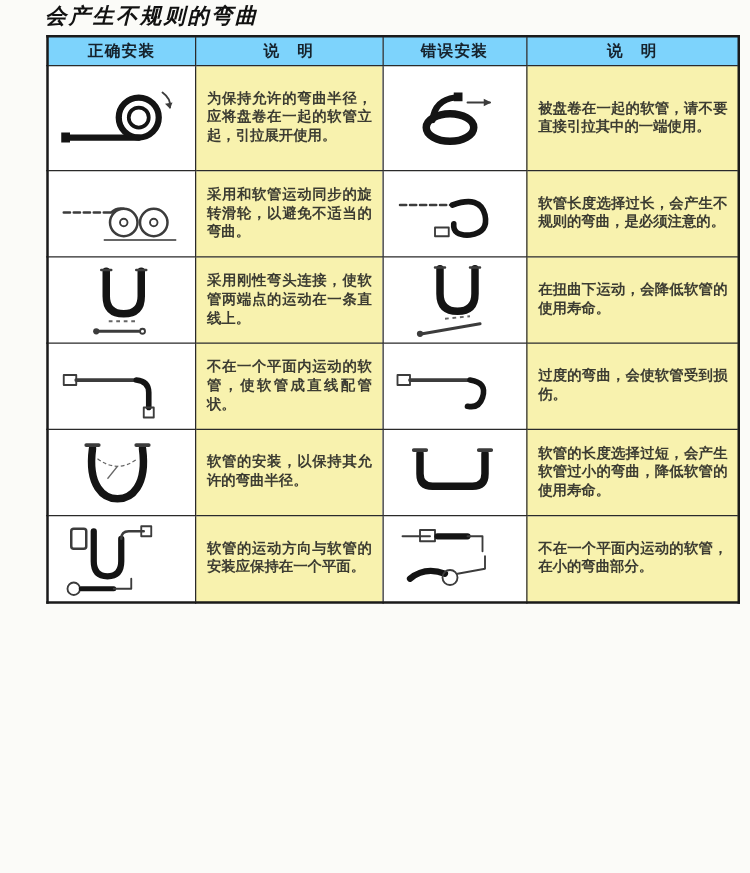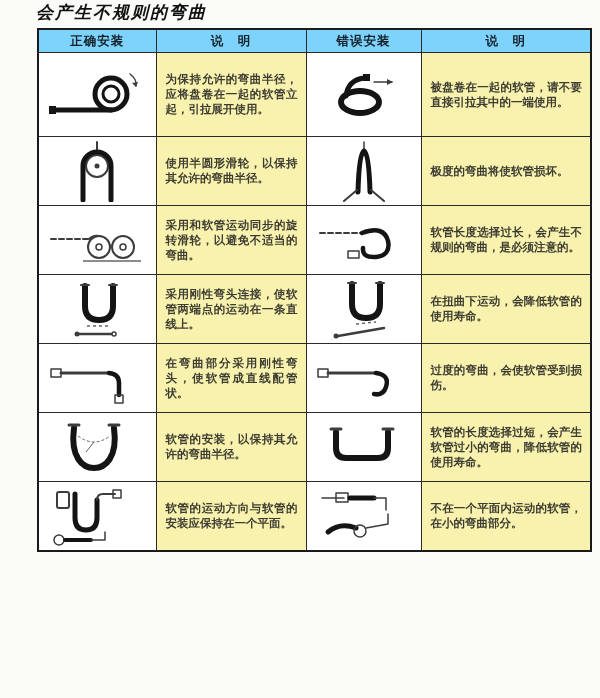--- a/index.html
+++ b/index.html
@@ -101,40 +101,20 @@
           <ellipse class="hose" cx="46" cy="38" rx="19" ry="11" stroke-width="6"></ellipse>
           <path class="hose" d="M32 32 Q34 16 50 14" stroke-width="5"></path>
           <rect x="49" y="10" width="7" height="7" fill="#141414"></rect>
           <path class="thin" d="M60 18 H78" stroke-width="1.5"></path>
           <path d="M79 18 l-6 -3 v6 z" fill="#3c3c3c"></path>
         </svg>
       </td>
       <td class="desc-cell">被盘卷在一起的软管，请不要直接引拉其中的一端使用。</td>
     </tr>
 
-    <tr class="row">
-      <td class="img-cell">
-        <svg class="diagram" width="100" height="62" viewBox="0 0 100 62">
-          <path class="thin" d="M50 2 v8" stroke-width="2"></path>
-          <circle class="thin" cx="50" cy="26" r="11" stroke-width="2"></circle>
-          <circle cx="50" cy="26" r="2.5" fill="#3c3c3c"></circle>
-          <path class="hose" d="M36 60 V26 a14 14 0 0 1 28 0 V60" stroke-width="5"></path>
-        </svg>
-      </td>
-      <td class="desc-cell">使用半圆形滑轮，以保持其允许的弯曲半径。</td>
-      <td class="img-cell">
-        <svg class="diagram" width="100" height="62" viewBox="0 0 100 62">
-          <path class="thin" d="M50 2 v7" stroke-width="1.5"></path>
-          <path class="hose" d="M44 52 Q45 14 50 11 Q55 14 56 52" stroke-width="5"></path>
-          <path class="thin" d="M43 50 L30 61" stroke-width="2"></path>
-          <path class="thin" d="M57 50 L70 61" stroke-width="2"></path>
-        </svg>
-      </td>
-      <td class="desc-cell">极度的弯曲将使软管损坏。</td>
-    </tr>
 
     <tr class="row">
       <td class="img-cell">
         <svg class="diagram" width="104" height="62" viewBox="0 0 104 62">
           <path class="thin" d="M6 30 H44" stroke-width="2" stroke-dasharray="5 3"></path>
           <path class="thin" d="M44 30 a11 11 0 0 1 10 -3" stroke-width="2"></path>
           <circle class="thin" cx="54" cy="38" r="11" stroke-width="2"></circle>
           <circle class="thin" cx="54" cy="38" r="3" stroke-width="1.5"></circle>
           <circle class="thin" cx="78" cy="38" r="11" stroke-width="2"></circle>
           <circle class="thin" cx="78" cy="38" r="3" stroke-width="1.5"></circle>
@@ -180,21 +160,21 @@
 
     <tr class="row">
       <td class="img-cell">
         <svg class="diagram" width="104" height="62" viewBox="0 0 104 62">
           <rect class="thin" x="6" y="22" width="10" height="8" stroke-width="1.5"></rect>
           <path class="thin" d="M16 26 H64" stroke-width="3"></path>
           <path class="hose" d="M64 26 q10 1 10 10 V48" stroke-width="4.5"></path>
           <rect class="thin" x="70" y="48" width="8" height="8" stroke-width="1.5"></rect>
         </svg>
       </td>
-      <td class="desc-cell">在弯曲部分采用刚性弯头，使软管成直线配管状。</td>
+      <td class="desc-cell">不在一个平面内运动的软管，使软管成直线配管状。</td>
       <td class="img-cell">
         <svg class="diagram" width="100" height="62" viewBox="0 0 100 62">
           <rect class="thin" x="4" y="22" width="10" height="8" stroke-width="1.5"></rect>
           <path class="thin" d="M14 26 H62" stroke-width="3"></path>
           <path class="hose" d="M62 26 q14 2 10 14 q-3 9 -12 7" stroke-width="4.5"></path>
         </svg>
       </td>
       <td class="desc-cell">过度的弯曲，会使软管受到损伤。</td>
     </tr>
 

